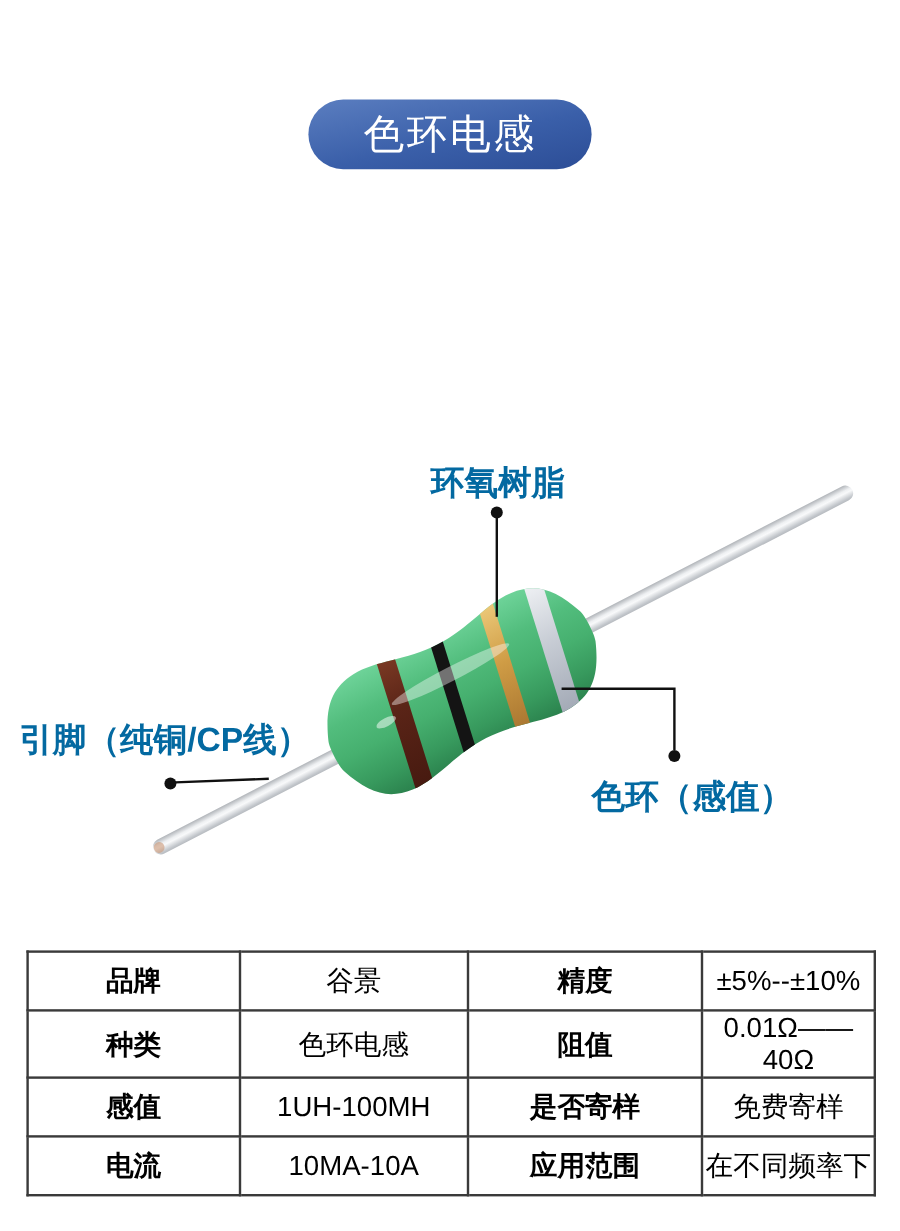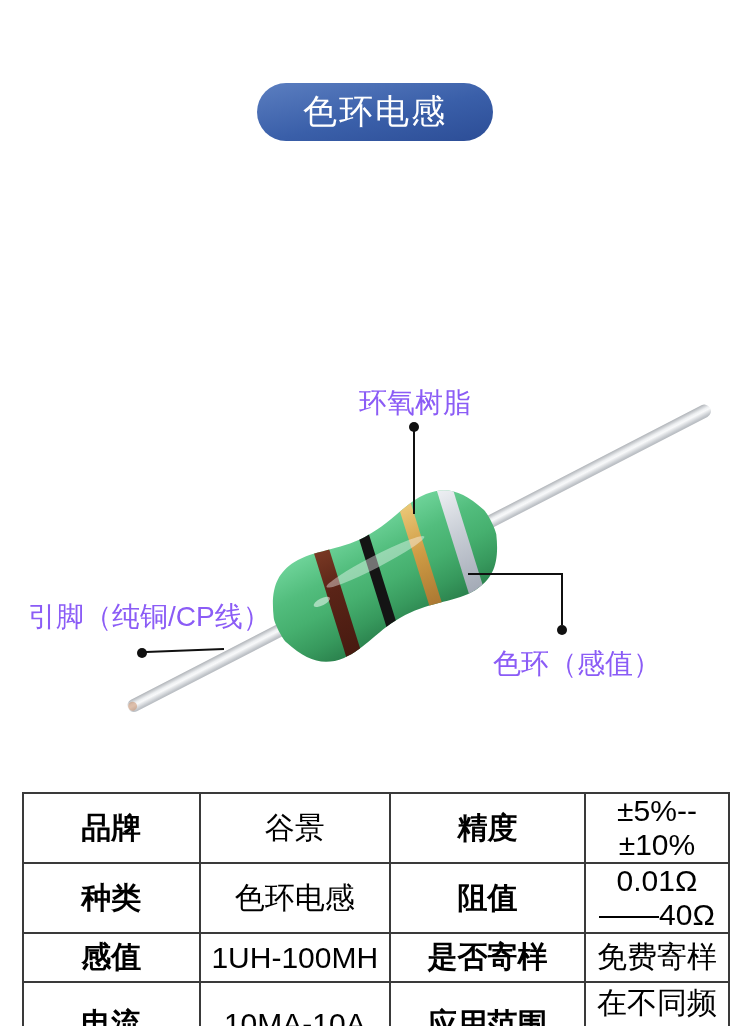--- a/index.html
+++ b/index.html
@@ -46,40 +46,41 @@
 
   
   .figure-svg {
     position: absolute;
     left: 0; top: 360px;
     width: 750px; height: 420px;
   }
   .callout {
     position: absolute;
     font-size: 28px;
-    color: #8b5cf6;
+    color: #0369a1;
     white-space: nowrap;
+    font-weight: bold;
   }
   .callout.epoxy { left: 315px; top: 384px; width: 200px; text-align: center; }
-  .callout.lead  { left: 28px;  top: 598px; }
+  .callout.lead  { left: 16px;  top: 598px; }
   .callout.ring  { left: 493px; top: 645px; }
 
   
   .spec-table {
     position: absolute;
     left: 22px; top: 792px;
     width: 708px; height: 198px;
     border-collapse: collapse;
     table-layout: fixed;
   }
   .spec-table td {
     border: 2px solid #3a3a3a;
     text-align: center;
     vertical-align: middle;
-    font-size: 30px;
+    font-size: 23px;
     color: #000000;
     padding: 0 2px;
     height: 49px;
     overflow: hidden;
   }
   .spec-table td.key { font-weight: bold; }
   .col-k1 { width: 163px; }
   .col-v1 { width: 176px; }
   .col-k2 { width: 180px; }
   .col-v2 { width: 133px; }

